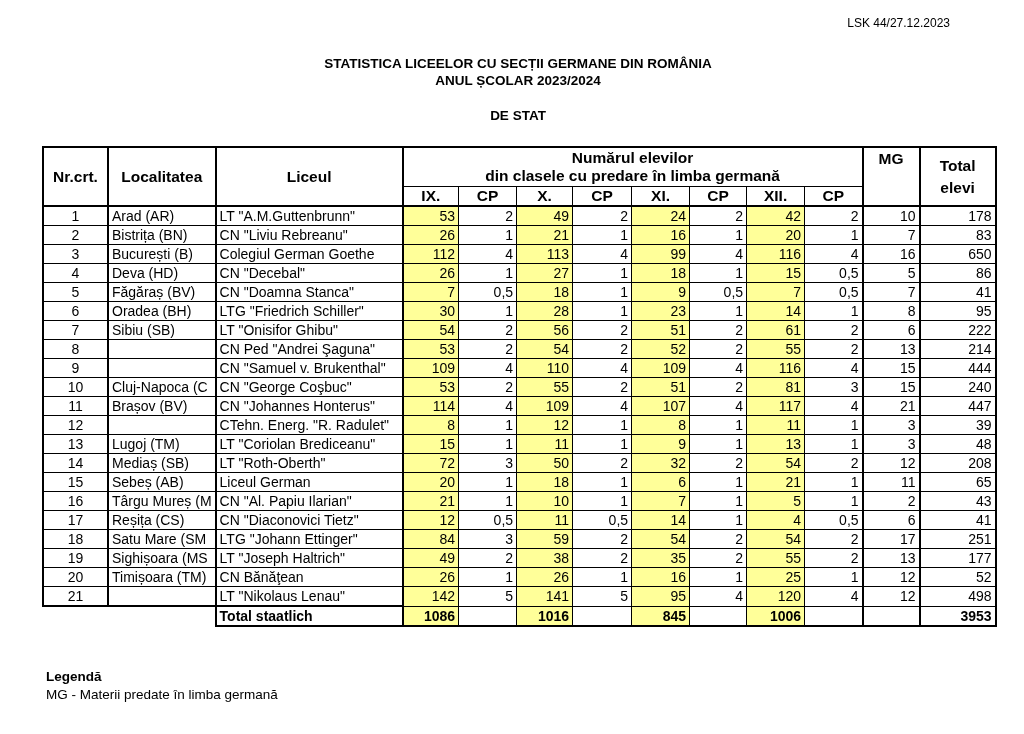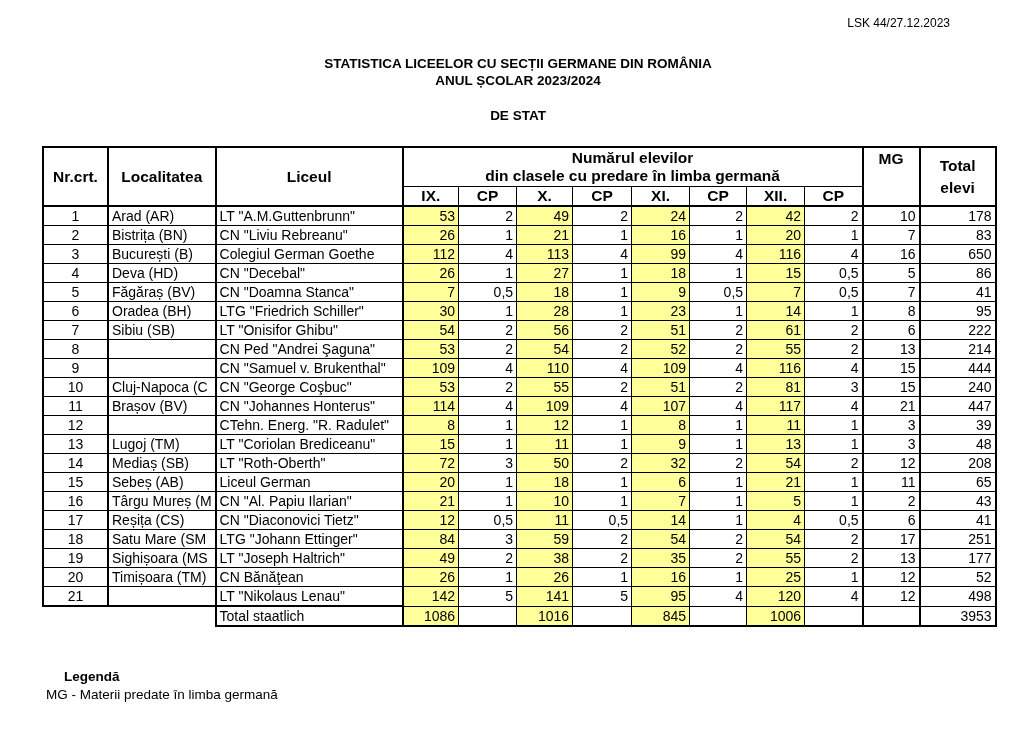--- a/index.html
+++ b/index.html
@@ -25,23 +25,23 @@
   .hd-top { height: 38px !important; }
   .hd-sub th { height: 20px; }
   .num { text-align: right; }
   .ctr { text-align: center; }
   .yel { background: #ffff99; }
   .thick-l { border-left: 2.5px solid #000 !important; }
   .thick-r { border-right: 2.5px solid #000 !important; }
   .thick-t { border-top: 2.5px solid #000 !important; }
   .thick-b { border-bottom: 2.5px solid #000 !important; }
   .noborder { border: none !important; }
-  .bold { font-weight: normal; }
+  .bold { font-weight: bold; }
   .legend { position: absolute; left: 46px; top: 668px; font-size: 13.5px; line-height: 18px; }
-  .legend .lt { font-weight: bold; margin-left: 18px; }
+  .legend .lt { font-weight: bold; }
 </style>
 </head>
 <body>
 
 <div class="ref">LSK 44/27.12.2023</div>
 <div class="title t1">STATISTICA LICEELOR CU SECȚII GERMANE DIN ROMÂNIA</div>
 <div class="title t2">ANUL ȘCOLAR 2023/2024</div>
 <div class="title t3">DE STAT</div>
 
 <table class="main">

